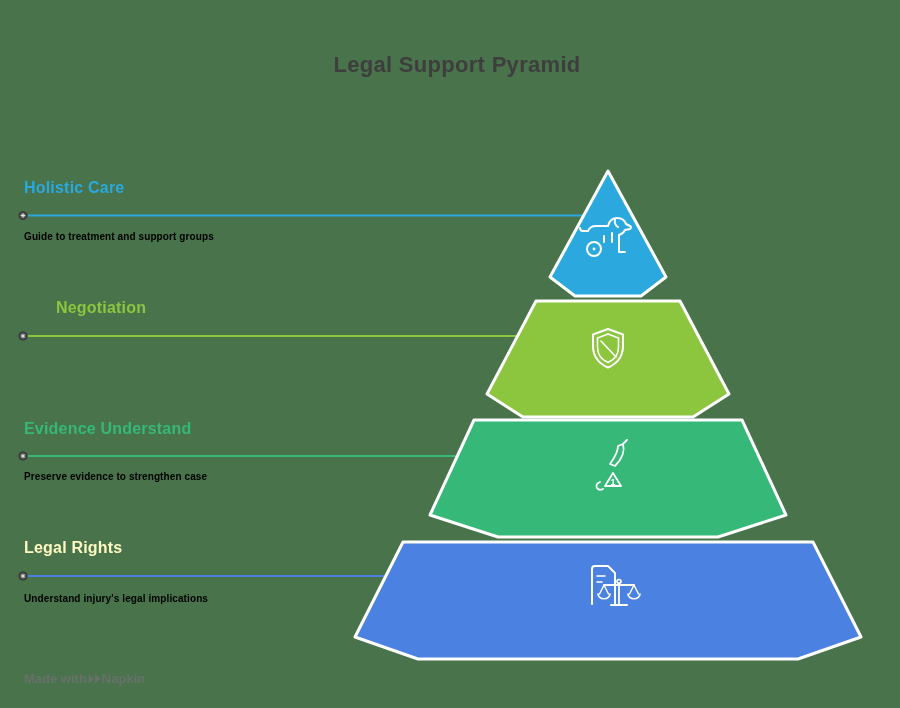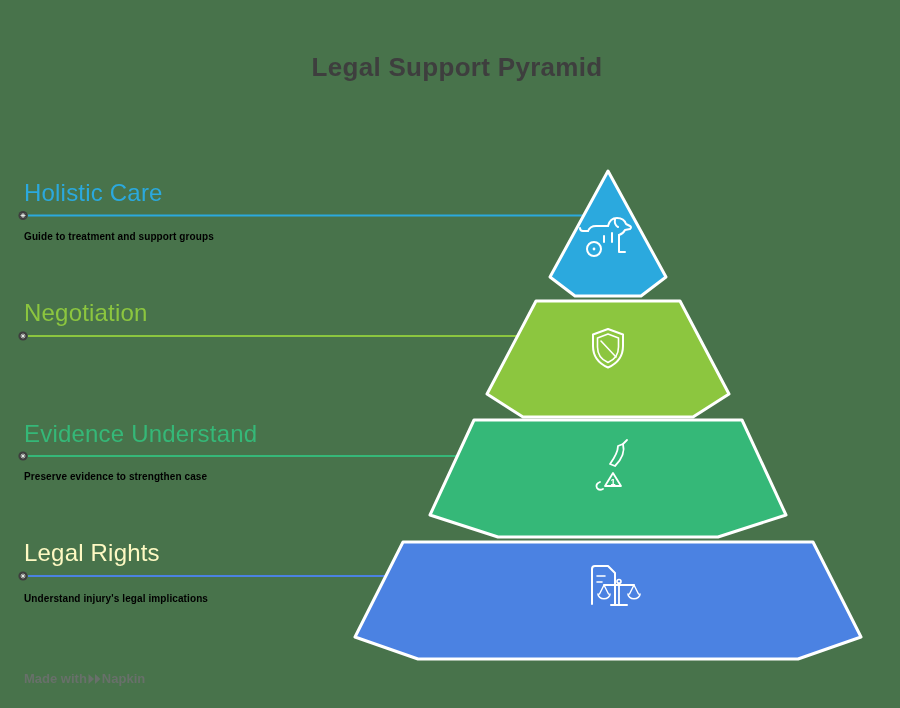--- a/index.html
+++ b/index.html
@@ -1,22 +1,22 @@
 <!DOCTYPE html>
 <html><head>
 <meta charset="utf-8">
 <style>
   html,body{margin:0;padding:0;}
   body{font-family:"Liberation Sans","DejaVu Sans",sans-serif;}
   .canvas{position:relative;width:900px;height:708px;overflow:hidden;}
   .title{position:absolute;left:14px;right:0;top:52px;text-align:center;
-         font-size:26px;font-weight:bold;color:#3E3E3E;letter-spacing:.3px;}
+         font-size:22px;font-weight:bold;color:#3E3E3E;letter-spacing:.3px;}
   svg.pyr{position:absolute;left:0;top:0;}
   .row{position:absolute;left:24px;}
-  .lvl-label{font-size:24px;font-weight:normal;letter-spacing:.2px;}
+  .lvl-label{font-size:16px;font-weight:bold;letter-spacing:.2px;}
   .lvl-desc{position:absolute;left:24px;font-size:10px;font-weight:bold;
             color:#000000;line-height:22px;letter-spacing:.1px;}
   .wm{position:absolute;left:24px;top:671px;display:flex;align-items:center;
       font-size:13px;font-weight:bold;color:#68706A;}
   .wm svg{display:block;}
 </style>
 </head>
 <body>
 
 <div class="canvas" style="background: rgb(72, 115, 75);">
@@ -91,21 +91,21 @@
       <path stroke-width="1.6" d="M628 594 a6 4.8 0 0 0 12 0"></path>
     </g>
   </svg>
 
   <div class="row" style="top:179px">
     <div class="lvl-label" style="color: rgb(43, 169, 222);">Holistic Care</div>
   </div>
   <div class="lvl-desc" style="top:226px;width:225px">Guide to treatment and support groups</div>
 
   <div class="row" style="top:299px">
-    <div class="lvl-label" style="color: rgb(140, 198, 63);">Negotiation</div>
+    <div class="lvl-label" style="color: rgb(140, 198, 63); margin-left: 32px;">Negotiation</div>
   </div>
 
   <div class="row" style="top:420px">
     <div class="lvl-label" style="color: rgb(53, 184, 120);">Evidence Understand</div>
   </div>
   <div class="lvl-desc" style="top:466px;width:235px">Preserve evidence to strengthen case</div>
 
   <div class="row" style="top:539px">
     <div class="lvl-label" style="color: #fef9c3;">Legal Rights</div>
   </div>

